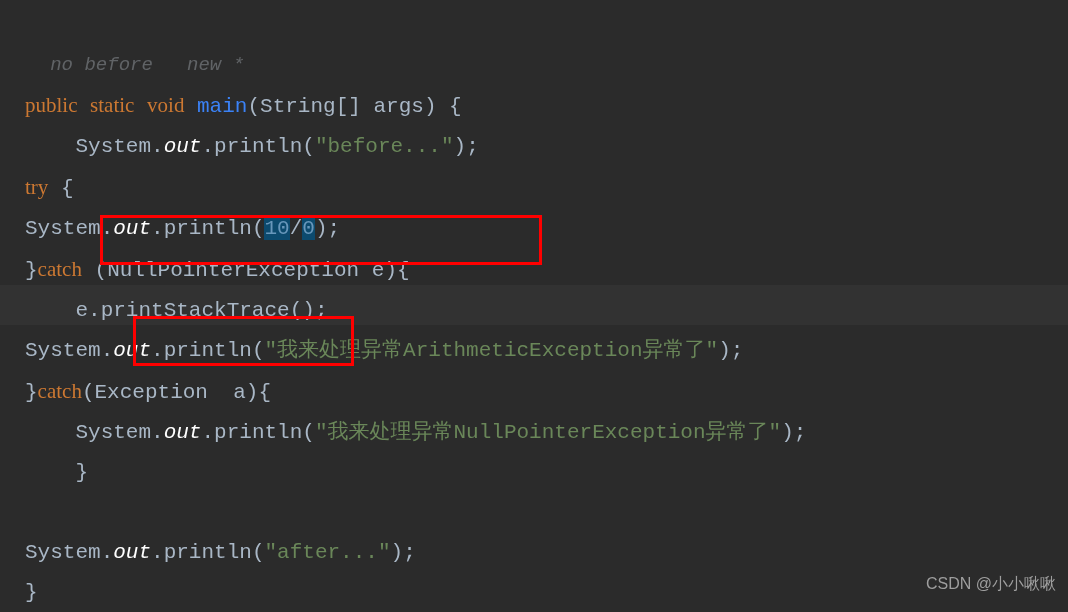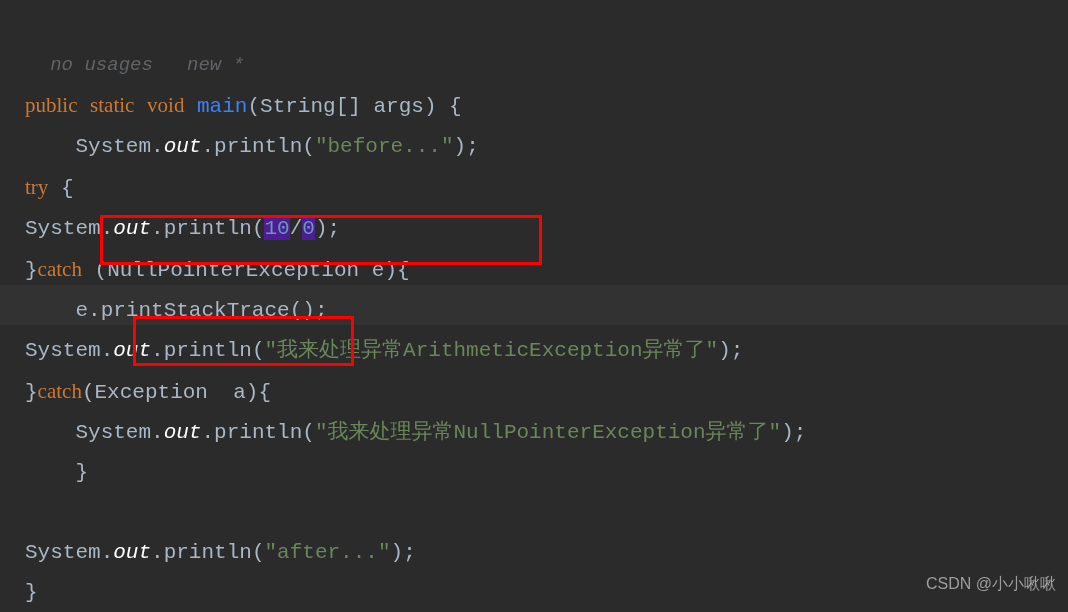--- a/index.html
+++ b/index.html
@@ -85,28 +85,28 @@
     .watermark {
       position: absolute;
       bottom: 8px;
       right: 12px;
       font-size: 16px;
       color: #9e9e9e;
       font-family: sans-serif;
       margin-left: 13px;
     }
     .bg-hint {
-      background: #4c1d95;
+      background: #0c4a6e;
     }
   </style>
 </head>
 <body>
 
 <div class="code-line">
-  <span class="hint">no usages</span><span class="hint">   </span><span class="hint">new *</span>
+  <span class="hint">no before</span><span class="hint">   </span><span class="hint">new *</span>
 </div>
 
 <div class="code-line"><span class="keyword">public</span><span> </span><span class="keyword">static</span><span> </span><span class="keyword">void</span><span> </span><span class="method-decl">main</span><span class="punct">(</span><span class="identifier">String[]</span><span> </span><span class="identifier">args</span><span class="punct">)</span><span> </span><span class="punct">{</span></div>
 
 <div class="code-line">    <span class="identifier">System</span><span class="punct">.</span><span class="static-field">out</span><span class="punct">.</span><span class="method-call">println</span><span class="punct">(</span><span class="string">"before..."</span><span class="punct">)</span><span class="punct">;</span></div>
 
 <div class="code-line"><span class="keyword">try</span><span> </span><span class="punct">{</span></div>
 
 <div class="code-line"><span class="identifier">System</span><span class="punct">.</span><span class="static-field">out</span><span class="punct">.</span><span class="method-call">println</span><span class="punct">(</span><span class="number bg-hint">10</span><span class="punct">/</span><span class="number bg-hint">0</span><span class="punct">)</span><span class="punct">;</span></div>
 

